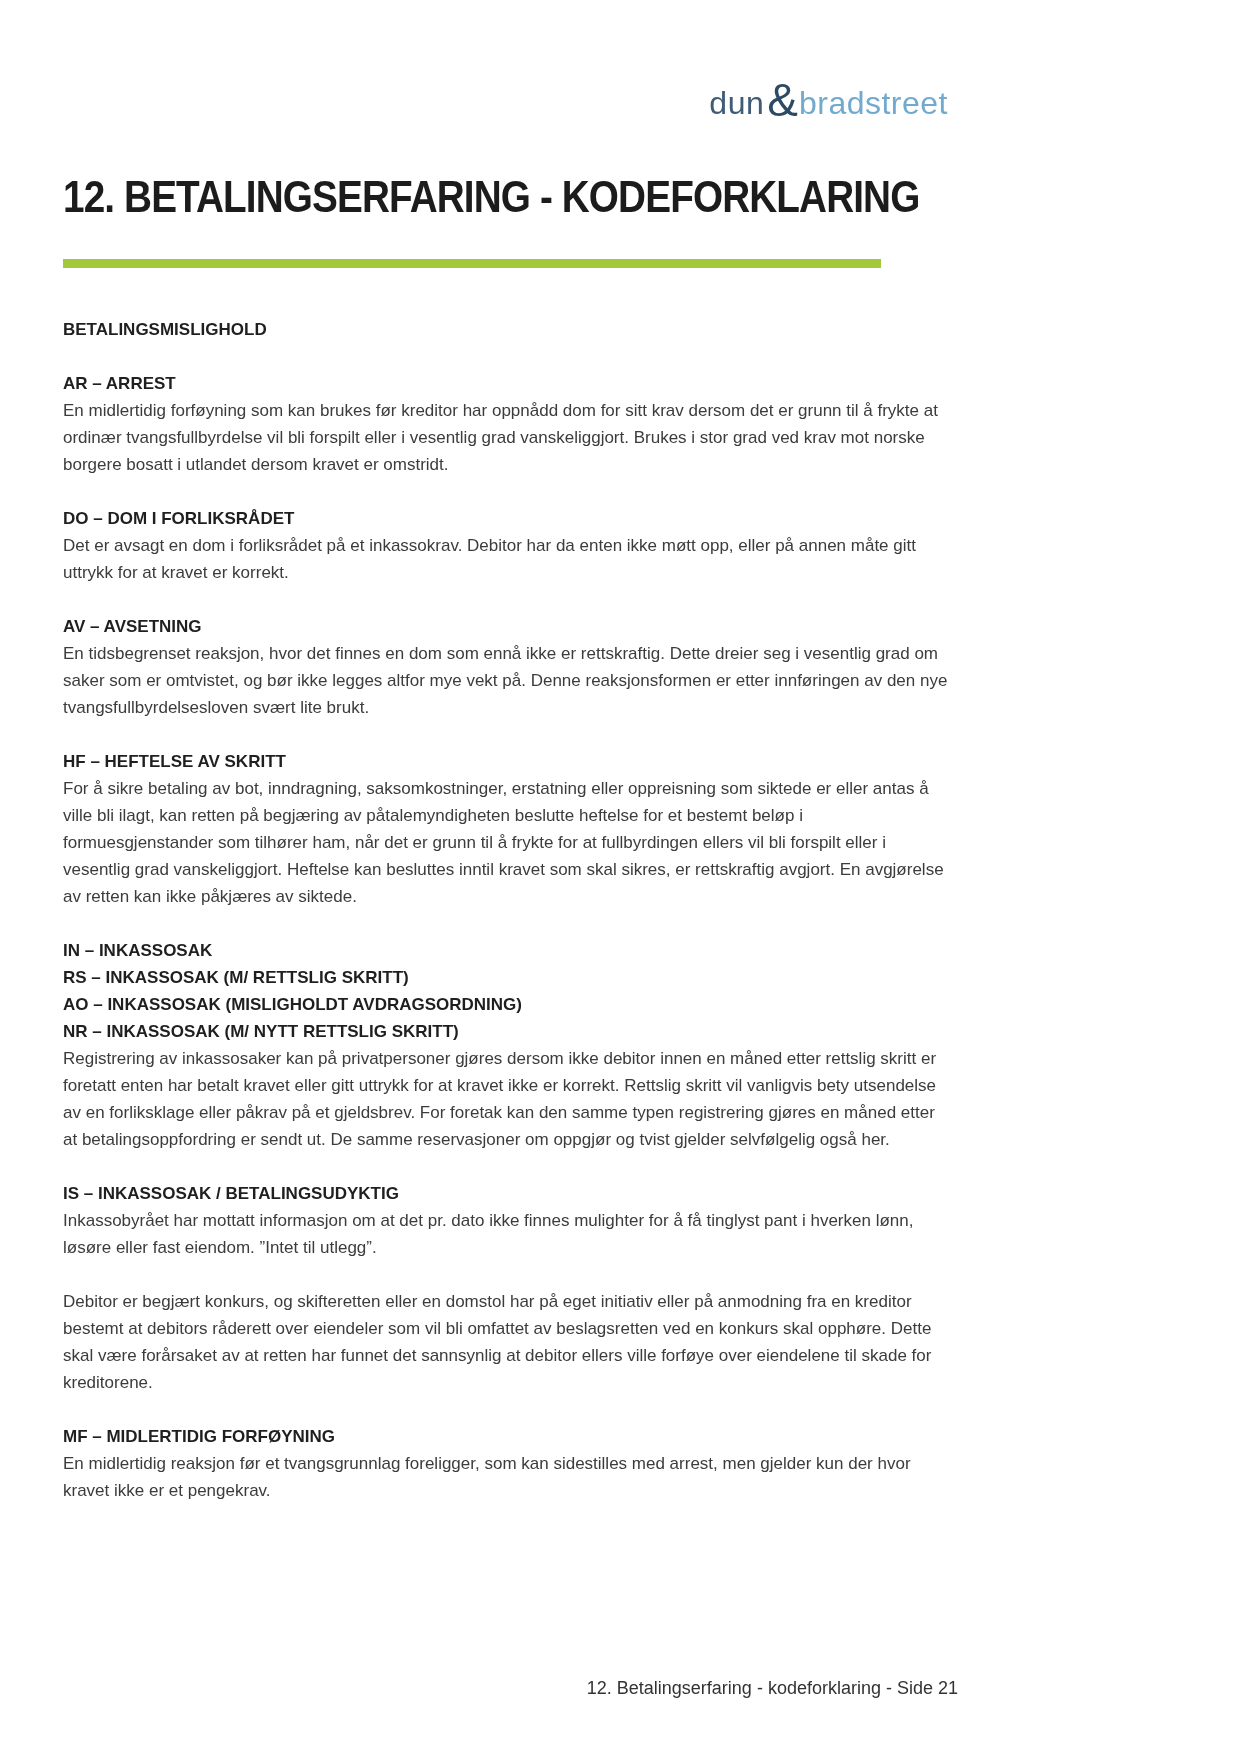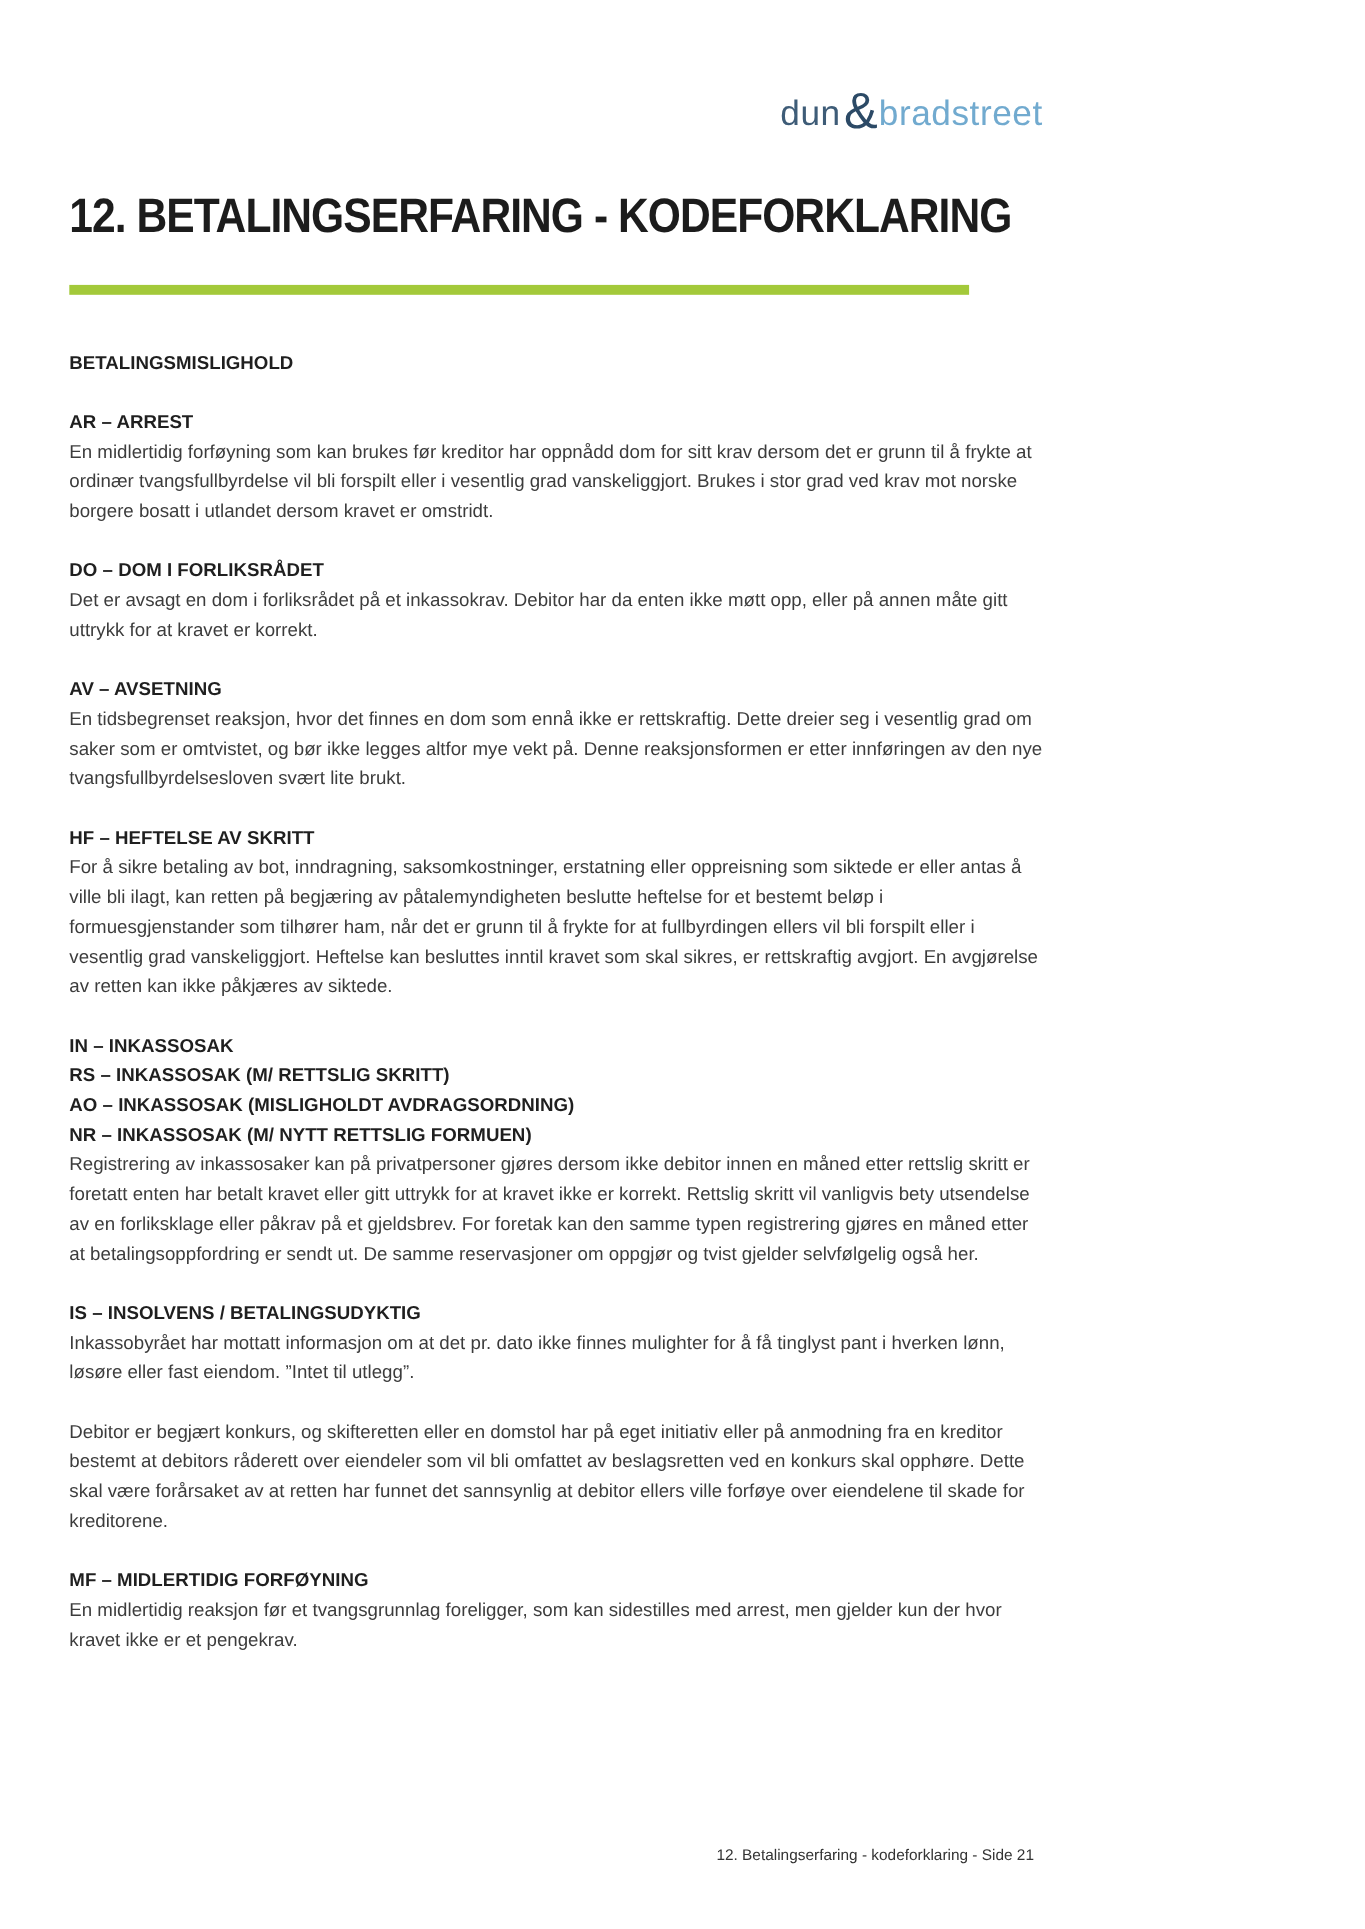--- a/index.html
+++ b/index.html
@@ -81,25 +81,25 @@
     color: #1f1f1f;
     line-height: 27px;
   }
   .section-paragraph {
     color: #3c3c3c;
     line-height: 27px;
   }
   
   .page-footer {
     position: absolute;
-    left: 55px;
+    left: 73px;
     top: 1678px;
     width: 885px;
     text-align: right;
-    font-size: 14px;
+    font-size: 18px;
     color: #333333;
   }
 </style>
 </head>
 <body>
 
 <div class="page">
   <div class="content">
     <div class="logo-row">
       <div class="logo">
@@ -129,25 +129,25 @@
           <div class="section-paragraph">En tidsbegrenset reaksjon, hvor det finnes en dom som ennå ikke er rettskraftig. Dette dreier seg i vesentlig grad om saker som er omtvistet, og bør ikke legges altfor mye vekt på. Denne reaksjonsformen er etter innføringen av den nye tvangsfullbyrdelsesloven svært lite brukt.</div>
         </section>
         <section class="code-section">
           <div class="section-heading">HF – HEFTELSE AV SKRITT</div>
           <div class="section-paragraph">For å sikre betaling av bot, inndragning, saksomkostninger, erstatning eller oppreisning som siktede er eller antas å ville bli ilagt, kan retten på begjæring av påtalemyndigheten beslutte heftelse for et bestemt beløp i formuesgjenstander som tilhører ham, når det er grunn til å frykte for at fullbyrdingen ellers vil bli forspilt eller i vesentlig grad vanskeliggjort. Heftelse kan besluttes inntil kravet som skal sikres, er rettskraftig avgjort. En avgjørelse av retten kan ikke påkjæres av siktede.</div>
         </section>
         <section class="code-section">
           <div class="section-heading">IN – INKASSOSAK</div>
           <div class="section-heading">RS – INKASSOSAK (M/ RETTSLIG SKRITT)</div>
           <div class="section-heading">AO – INKASSOSAK (MISLIGHOLDT AVDRAGSORDNING)</div>
-          <div class="section-heading">NR – INKASSOSAK (M/ NYTT RETTSLIG FORMUEN)</div>
+          <div class="section-heading">NR – INKASSOSAK (M/ NYTT RETTSLIG SKRITT)</div>
           <div class="section-paragraph">Registrering av inkassosaker kan på privatpersoner gjøres dersom ikke debitor innen en måned etter rettslig skritt er foretatt enten har betalt kravet eller gitt uttrykk for at kravet ikke er korrekt. Rettslig skritt vil vanligvis bety utsendelse av en forliksklage eller påkrav på et gjeldsbrev. For foretak kan den samme typen registrering gjøres en måned etter at betalingsoppfordring er sendt ut. De samme reservasjoner om oppgjør og tvist gjelder selvfølgelig også her.</div>
         </section>
         <section class="code-section">
-          <div class="section-heading">IS – INSOLVENS / BETALINGSUDYKTIG</div>
+          <div class="section-heading">IS – INKASSOSAK / BETALINGSUDYKTIG</div>
           <div class="section-paragraph">Inkassobyrået har mottatt informasjon om at det pr. dato ikke finnes mulighter for å få tinglyst pant i hverken lønn, løsøre eller fast eiendom. ”Intet til utlegg”.</div>
         </section>
         <section class="code-section">
           <div class="section-paragraph">Debitor er begjært konkurs, og skifteretten eller en domstol har på eget initiativ eller på anmodning fra en kreditor bestemt at debitors råderett over eiendeler som vil bli omfattet av beslagsretten ved en konkurs skal opphøre. Dette skal være forårsaket av at retten har funnet det sannsynlig at debitor ellers ville forføye over eiendelene til skade for kreditorene.</div>
         </section>
         <section class="code-section">
           <div class="section-heading">MF – MIDLERTIDIG FORFØYNING</div>
           <div class="section-paragraph">En midlertidig reaksjon før et tvangsgrunnlag foreligger, som kan sidestilles med arrest, men gjelder kun der hvor kravet ikke er et pengekrav.</div>
         </section>
       </main>

